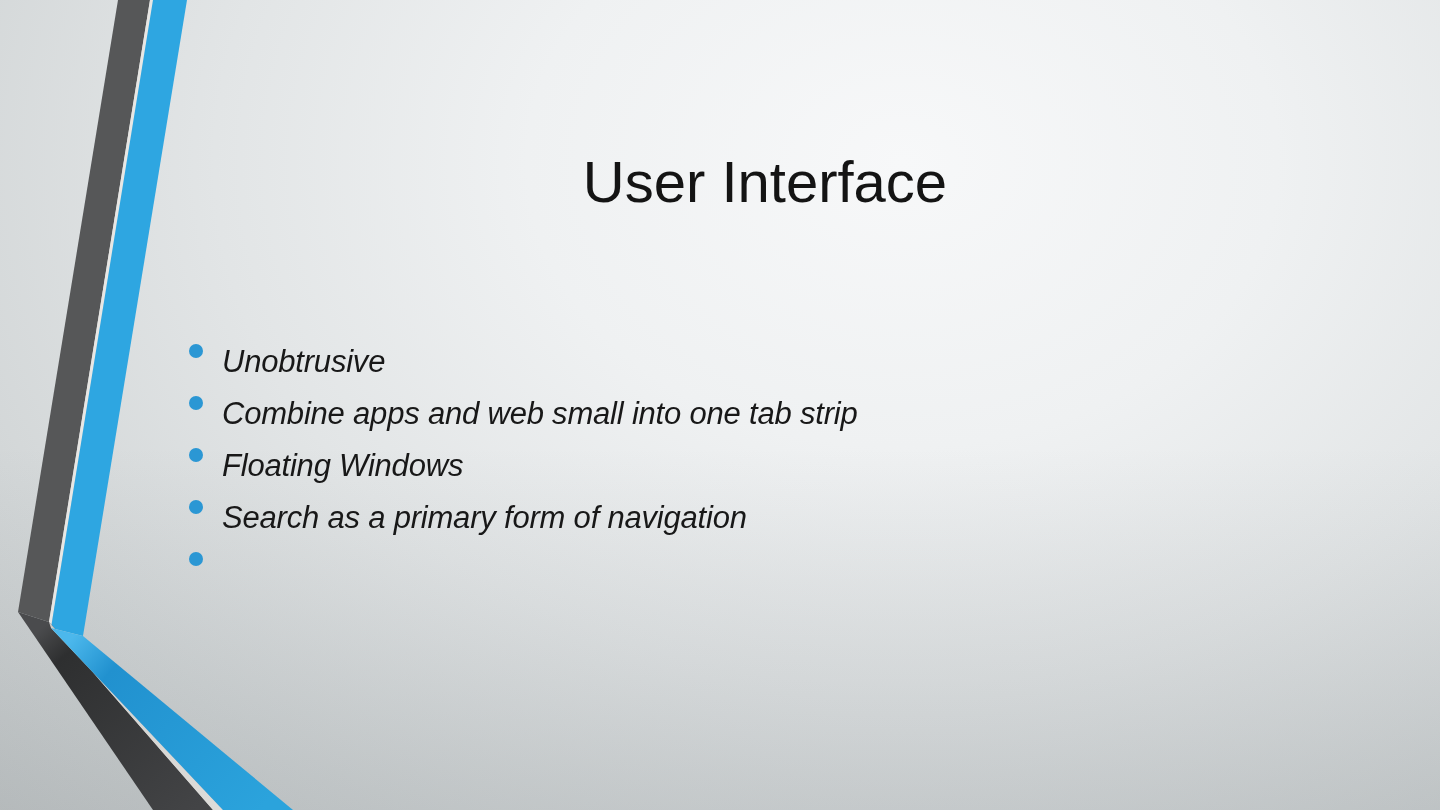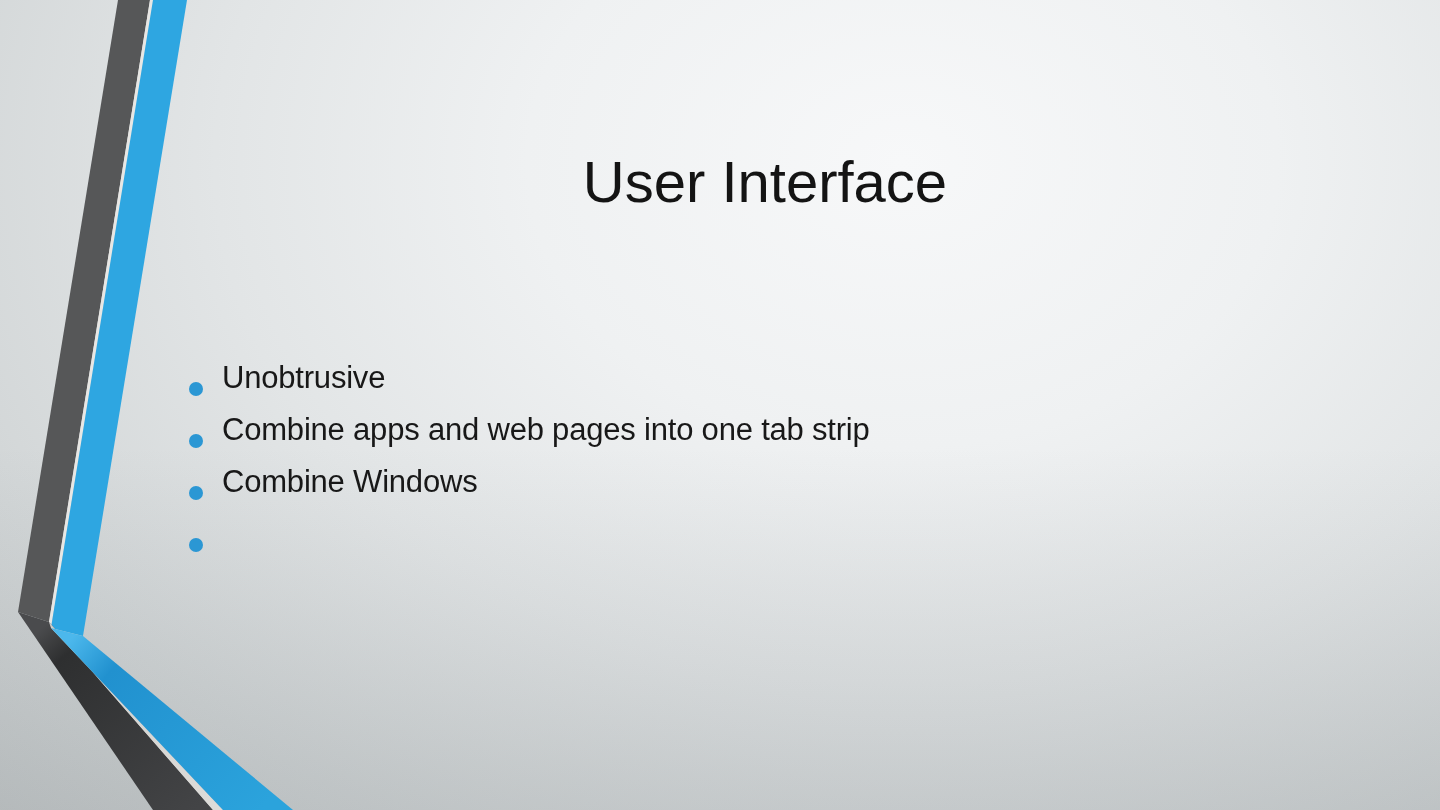--- a/index.html
+++ b/index.html
@@ -34,22 +34,23 @@
     text-align: center;
   }
   .bullets {
     position: absolute;
     left: 189px; top: 344px;
     margin: 0; padding: 0;
     list-style: none;
   }
   .bullets li {
     display: flex;
-    align-items: flex-end;
+    align-items: flex-start;
     height: 52px;
+    font-style: italic;
   }
   .dot {
     flex: 0 0 auto;
     width: 14px; height: 14px;
     border-radius: 50%;
     background: #2b97d4;
     margin-right: 19px;
   }
   .txt {
     font-size: 31px;
@@ -92,24 +93,28 @@
 
   <h1 class="title">User Interface</h1>
 
   <ul class="bullets">
     <li>
       <span class="dot"></span>
       <span class="txt">Unobtrusive</span>
     </li>
     <li>
       <span class="dot"></span>
-      <span class="txt">Combine apps and web pages into one tab strip</span>
+      <span class="txt">Combine apps and web small into one tab strip</span>
     </li>
     <li>
       <span class="dot"></span>
-      <span class="txt">Combine Windows</span>
+      <span class="txt">Floating Windows</span>
+    </li>
+    <li>
+      <span class="dot"></span>
+      <span class="txt">Search as a primary form of navigation</span>
     </li>
     <li>
       <span class="dot"></span>
     </li>
   </ul>
 
 </div>
 
 </body></html>

